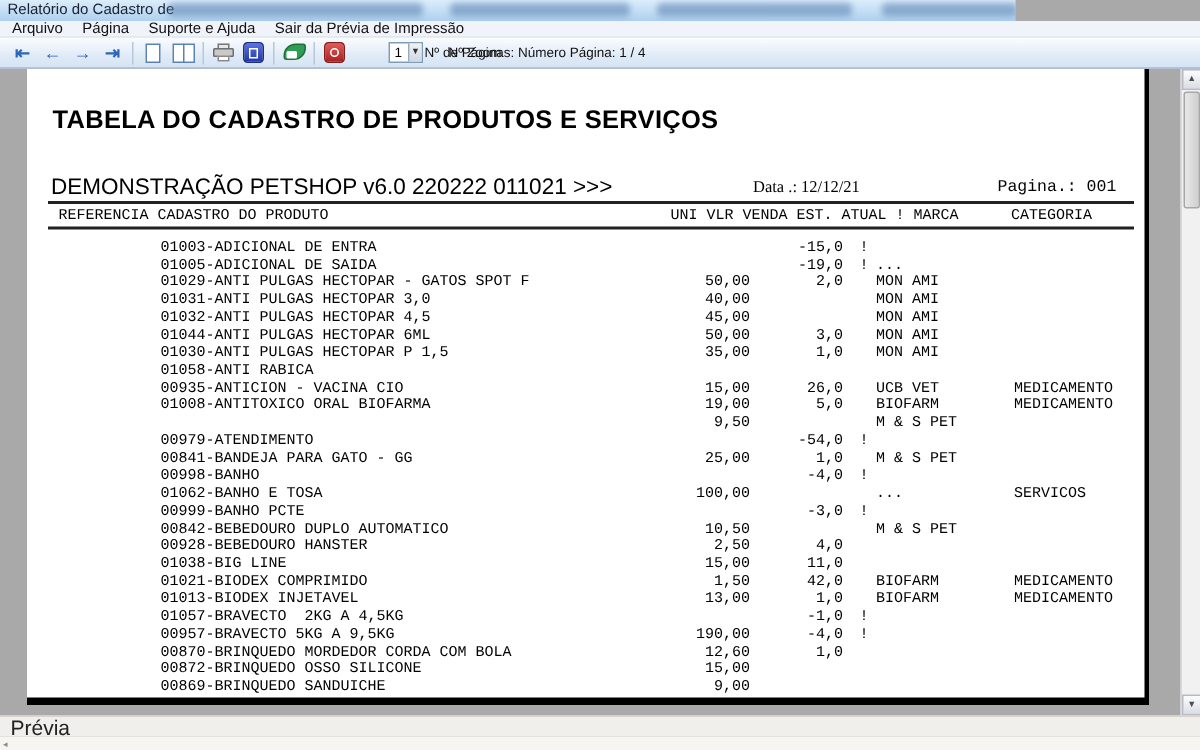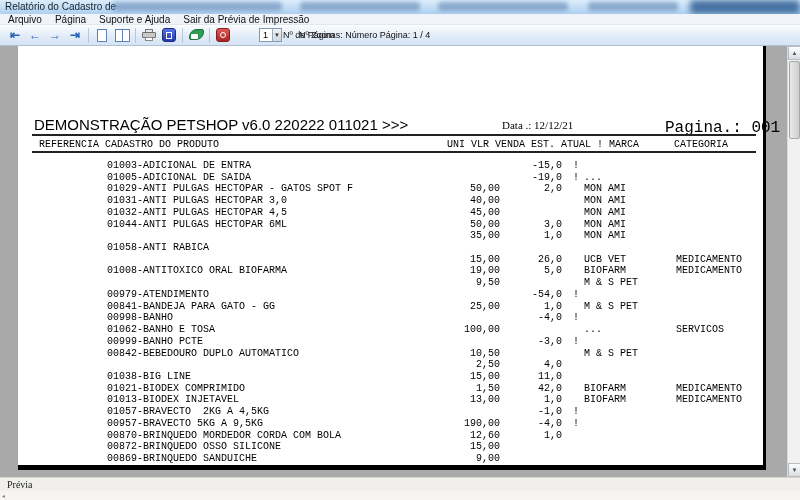--- a/index.html
+++ b/index.html
@@ -1,21 +1,21 @@
 <!DOCTYPE html>
 <html><head>
 <meta charset="utf-8">
 <style>
   * { margin:0; padding:0; box-sizing:border-box; }
   html,body { width:800px; height:500px; }
   body { font-family:"Liberation Sans", sans-serif; position:relative; overflow:hidden; background:#a9a9a9; }
   .window { position:absolute; inset:0; }
 
   
-  .titlebar { position:absolute; left:0; top:0; width:800px; height:14px;
+  .titlebar { position:absolute; left:0; top:0; width:677px; height:14px;
     background:linear-gradient(#dcedfb,#aed0ef); overflow:hidden; }
   .titlebar .wtitle { position:absolute; left:5px; top:1px; font-size:10px; color:#17222e; }
   .blob { position:absolute; top:2px; height:9px; border-radius:3px; background:#577fae; opacity:.55; filter:blur(2px); }
   .blob.b1 { left:112px; width:170px; }
   .blob.b2 { left:300px; width:120px; }
   .blob.b3 { left:438px; width:130px; }
   .blob.b4 { left:588px; width:90px; }
   .blob.b5 { left:690px; top:0; height:14px; width:110px; background:#2f5f93; opacity:.85; filter:blur(3px); }
 
   
@@ -57,21 +57,21 @@
   .tlabel.pl { position:absolute; left:283px; }
 
   
   .content { position:absolute; left:0; top:46px; width:800px; height:431px; background:#a9a9a9; }
   .page { position:absolute; left:18px; top:0; width:748px; height:424px; background:#fff;
     border-right:3px solid #000; border-bottom:5px solid #000; }
   .rtitle { position:absolute; left:17px; top:24px; font-size:17px; font-weight:bold; color:#000; letter-spacing:.2px; white-space:pre; }
   .rsub { position:absolute; left:16px; top:70px; font-size:15px; color:#000; white-space:pre; }
   .rmono { font-family:"Liberation Mono", monospace; white-space:pre; color:#000; }
   .rdate { position:absolute; left:484px; top:73px; font-size:11px;font-family:Liberation Serif, serif; }
-  .rpage { position:absolute; left:647px; top:73px; font-size:16px; }
+  .rpage { position:absolute; left:647px; top:73px; font-size:11px; }
   .hline { position:absolute; left:14px; width:724px; height:2px; background:#222; }
   .hl1 { top:88px; }
   .hl2 { top:105px; }
   .colhdr { position:absolute; top:93px; font-size:10px; }
   .ch-ref { left:21px; }
   .ch-mid { left:397px;margin-left:32px; }
   .ch-cat { left:656px; }
   .rows { position:absolute; left:0; top:114px; width:748px; }
   .rrow { position:relative; height:11.73px; }
   .rrow span { position:absolute; top:0; font-family:"Liberation Mono", monospace; font-size:10px; line-height:11.73px; white-space:pre; color:#000; }
@@ -86,21 +86,21 @@
   .vscroll { position:absolute; right:0; top:0; width:13px; height:431px; background:#f1f1f1; border-left:1px solid #d8d8d8; }
   .varrow { position:absolute; left:0; width:13px; height:14px; background:linear-gradient(#fdfdfd,#d9dde3); border:1px solid #b7bcc4;
     font-size:6px; color:#4a4f57; display:flex; align-items:center; justify-content:center; }
   .varrow.up { top:0; }
   .varrow.down { bottom:0; }
   .vthumb { position:absolute; left:1px; top:15px; width:11px; height:78px; background:linear-gradient(90deg,#e8e8e8,#cfcfcf); border:1px solid #a7a7a7; border-radius:2px; }
 
   
   .statusbar { position:absolute; left:0; top:477px; width:800px; height:14px; background:#f0efec; border-top:1px solid #d6d4cd;
     display:flex; align-items:center; }
-  .statusbar .stext { font-size:10px; color:#222; padding-left:7px;font-family:Liberation Serif, serif; }
+  .statusbar .stext { font-size:14px; color:#222; padding-left:7px; }
   .statusbar2 { position:absolute; left:0; top:491px; width:800px; height:9px; background:#f6f5f2; }
   .statusbar2 .grip { position:absolute; left:2px; top:1px; font-size:6px; color:#8a8a8a; }
 </style>
 </head>
 <body>
 
 <div class="window">
 
   <div class="titlebar">
     <span class="wtitle">Relatório do Cadastro de</span>
@@ -172,20 +172,21 @@
       <span class="zval">1</span>
       <span class="zarr">▼</span>
     </div>
     <span class="tlabel zl">Nº Zoom</span>
     <span class="tlabel pl">Nº de Páginas: Número Página: 1 / 4</span>
   </div>
 
   <div class="content">
 
     <div class="page">
+      <div class="rtitle">TABELA DO CADASTRO DE PRODUTOS E SERVIÇOS</div>
       <div class="rsub">DEMONSTRAÇÃO PETSHOP v6.0 220222 011021 &gt;&gt;&gt;</div>
       <div class="rmono rdate">Data .: 12/12/21</div>
       <div class="rmono rpage">Pagina.: 001</div>
       <div class="hline hl1"></div>
       <div class="rmono colhdr ch-ref">REFERENCIA CADASTRO DO PRODUTO</div>
       <div class="rmono colhdr ch-mid">UNI VLR VENDA EST. ATUAL ! MARCA</div>
       <div class="rmono colhdr ch-cat">CATEGORIA</div>
       <div class="hline hl2"></div>
       <div class="rows">
           <div class="rrow">
@@ -230,35 +231,37 @@
           </div>
           <div class="rrow">
             <span class="c-desc">01044-ANTI PULGAS HECTOPAR 6ML</span>
             <span class="c-vlr">50,00</span>
             <span class="c-est">3,0</span>
             <span class="c-flag"></span>
             <span class="c-marca">MON AMI</span>
             <span class="c-cat"></span>
           </div>
           <div class="rrow">
+            <span class="c-desc">01030-ANTI PULGAS HECTOPAR P 1,5</span>
             <span class="c-vlr">35,00</span>
             <span class="c-est">1,0</span>
             <span class="c-flag"></span>
             <span class="c-marca">MON AMI</span>
             <span class="c-cat"></span>
           </div>
           <div class="rrow">
             <span class="c-desc">01058-ANTI RABICA</span>
             <span class="c-vlr"></span>
             <span class="c-est"></span>
             <span class="c-flag"></span>
             <span class="c-marca"></span>
             <span class="c-cat"></span>
           </div>
           <div class="rrow">
+            <span class="c-desc">00935-ANTICION - VACINA CIO</span>
             <span class="c-vlr">15,00</span>
             <span class="c-est">26,0</span>
             <span class="c-flag"></span>
             <span class="c-marca">UCB VET</span>
             <span class="c-cat">MEDICAMENTO</span>
           </div>
           <div class="rrow">
             <span class="c-desc">01008-ANTITOXICO ORAL BIOFARMA</span>
             <span class="c-vlr">19,00</span>
             <span class="c-est">5,0</span>
@@ -315,20 +318,21 @@
           </div>
           <div class="rrow">
             <span class="c-desc">00842-BEBEDOURO DUPLO AUTOMATICO</span>
             <span class="c-vlr">10,50</span>
             <span class="c-est"></span>
             <span class="c-flag"></span>
             <span class="c-marca">M &amp; S PET</span>
             <span class="c-cat"></span>
           </div>
           <div class="rrow">
+            <span class="c-desc">00928-BEBEDOURO HANSTER</span>
             <span class="c-vlr">2,50</span>
             <span class="c-est">4,0</span>
             <span class="c-flag"></span>
             <span class="c-marca"></span>
             <span class="c-cat"></span>
           </div>
           <div class="rrow">
             <span class="c-desc">01038-BIG LINE</span>
             <span class="c-vlr">15,00</span>
             <span class="c-est">11,0</span>

